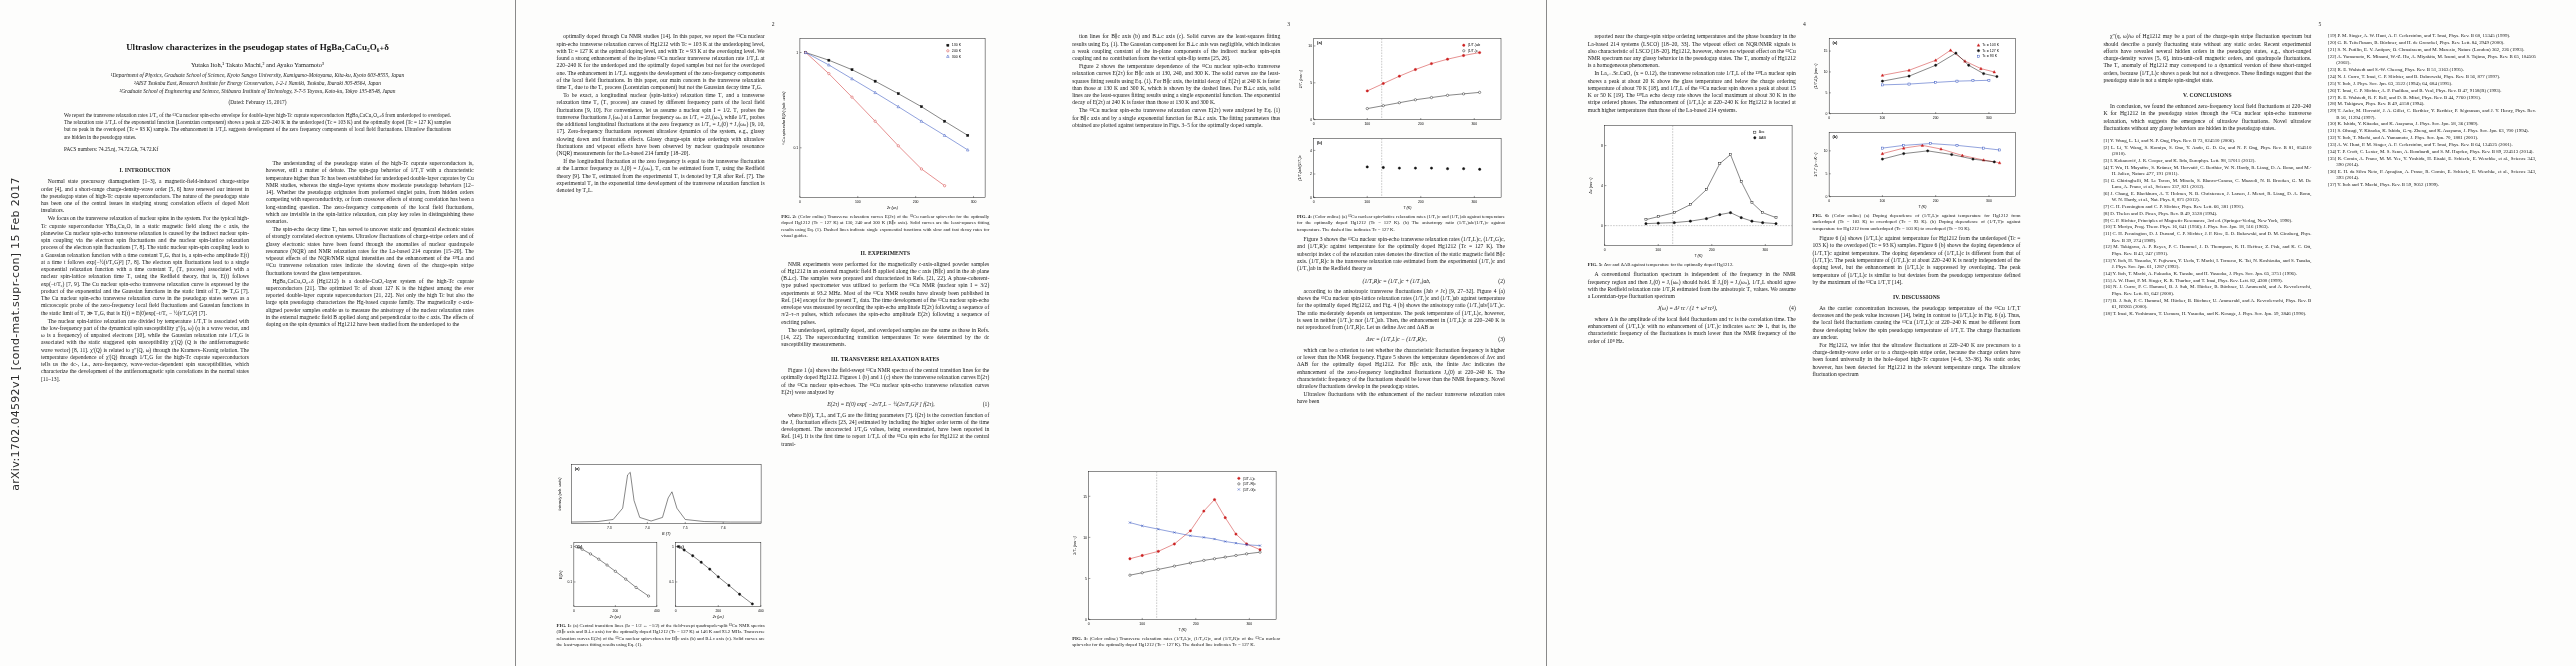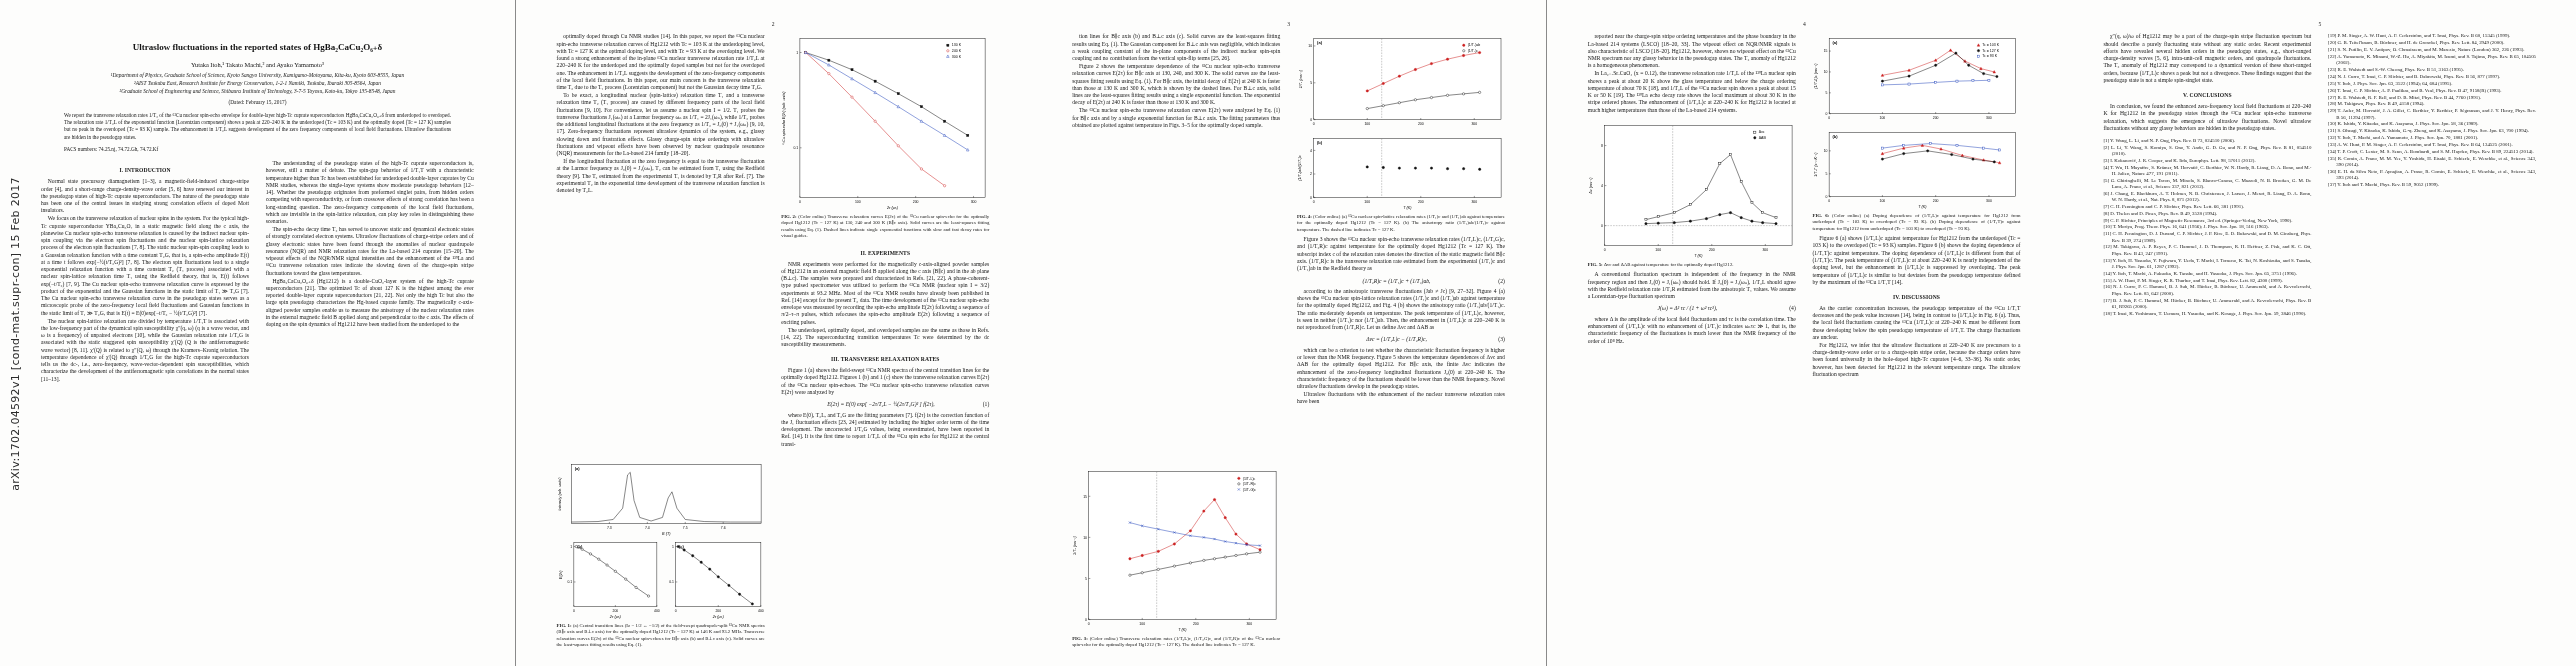--- a/index.html
+++ b/index.html
@@ -37,21 +37,21 @@
   svg{display:block;font-family:"Liberation Sans","DejaVu Sans",sans-serif;}
 </style>
 </head>
 <body>
 
 <div class="spread">
 
   <section class="page">
     <div class="arxiv">arXiv:1702.04592v1  [cond-mat.supr-con]  15 Feb 2017</div>
     <header class="front">
-      <div class="title">Ultraslow fluctuations in the reported states of HgBa₂CaCu₂O₆₊δ</div>
+      <div class="title">Ultraslow characterizes in the pseudogap states of HgBa₂CaCu₂O₆₊δ</div>
       <div class="authors">Yutaka Itoh,¹ Takato Machi,² and Ayako Yamamoto³</div>
       <div class="affil">¹Department of Physics, Graduate School of Science, Kyoto Sangyo University, Kamigamo-Motoyama, Kita-ku, Kyoto 603-8555, Japan</div>
       <div class="affil">²AIST Tsukuba East, Research Institute for Energy Conservation, 1-2-1 Namiki, Tsukuba, Ibaraki 305-8564, Japan</div>
       <div class="affil">³Graduate School of Engineering and Science, Shibaura Institute of Technology, 3-7-5 Toyosu, Koto-ku, Tokyo 135-8548, Japan</div>
       <div class="dated">(Dated: February 15, 2017)</div>
       <div class="abstract">We report the transverse relaxation rates 1/T₂ of the ⁶³Cu nuclear spin-echo envelope for double-layer high-Tc cuprate superconductors HgBa₂CaCu₂O₆₊δ from underdoped to overdoped. The relaxation rate 1/T₂L of the exponential function (Lorentzian component) shows a peak at 220–240 K in the underdoped (Tc = 103 K) and the optimally doped (Tc = 127 K) samples but no peak in the overdoped (Tc = 93 K) sample. The enhancement in 1/T₂L suggests development of the zero frequency components of local field fluctuations. Ultraslow fluctuations are hidden in the pseudogap states.</div>
       <div class="pacs">PACS numbers: 74.25.nj, 74.72.Gh, 74.72.Kf</div>
     </header>
     <div class="cols">
       <div class="col">

